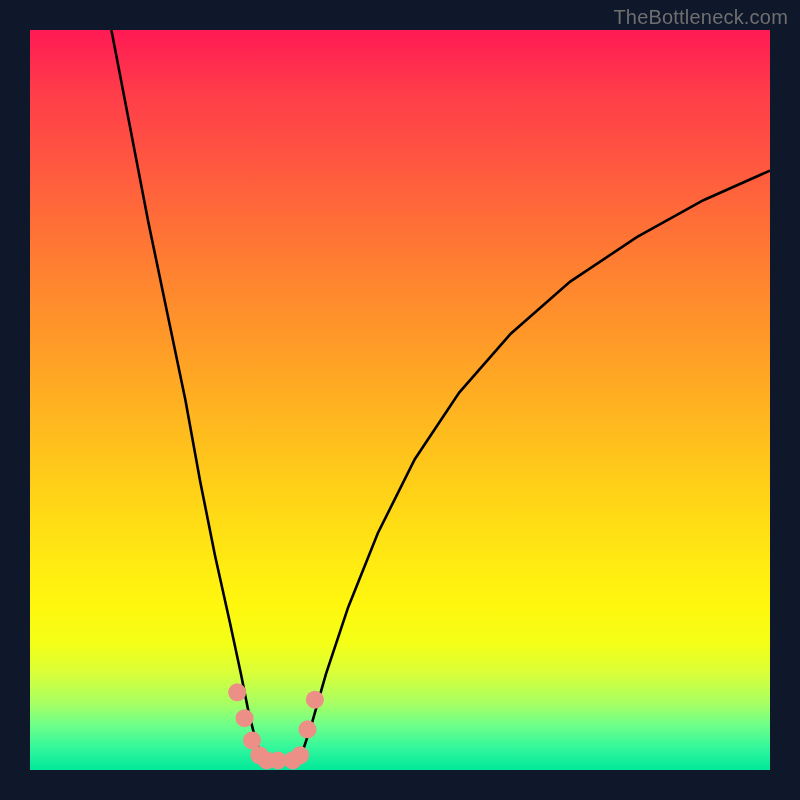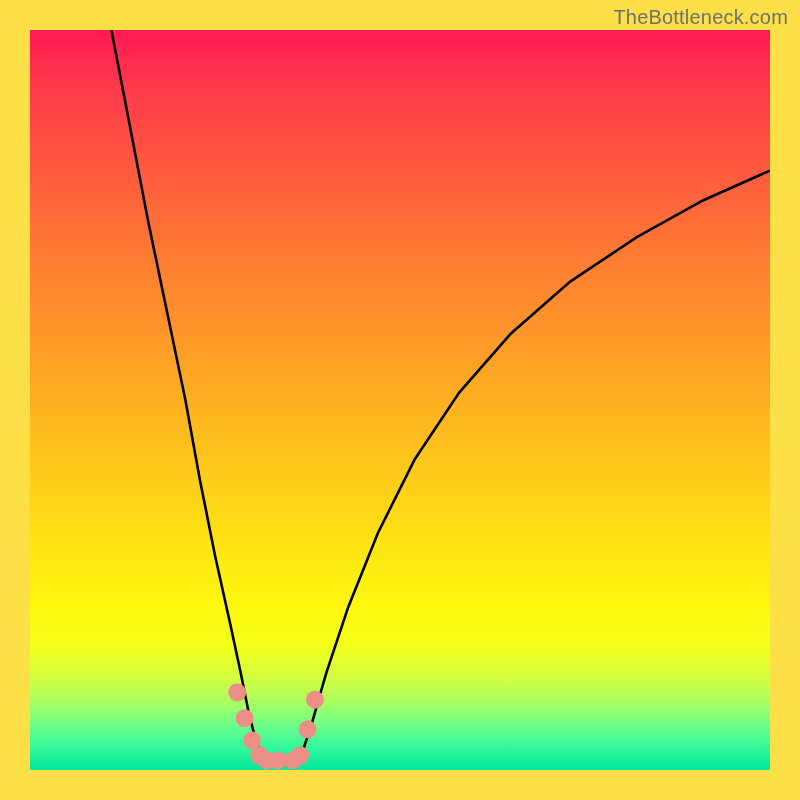--- a/index.html
+++ b/index.html
@@ -10,21 +10,21 @@
     overflow: hidden;
     background: #000;
     font-family: Arial, Helvetica, sans-serif;
   }
   .frame {
     position: absolute;
     top: 0;
     left: 0;
     width: 800px;
     height: 800px;
-    background: #fde047;
+    background: #0f172a;
     text-align: center;
   }
   .plot-area {
     position: absolute;
     top: 30px;
     left: 30px;
     width: 740px;
     height: 740px;
     background: linear-gradient(to bottom,
       #ff1a54 0%,

